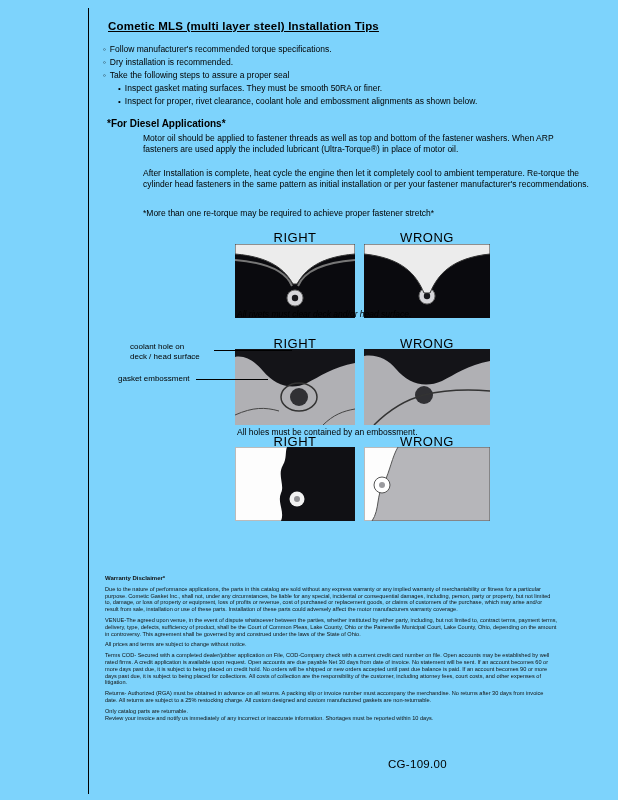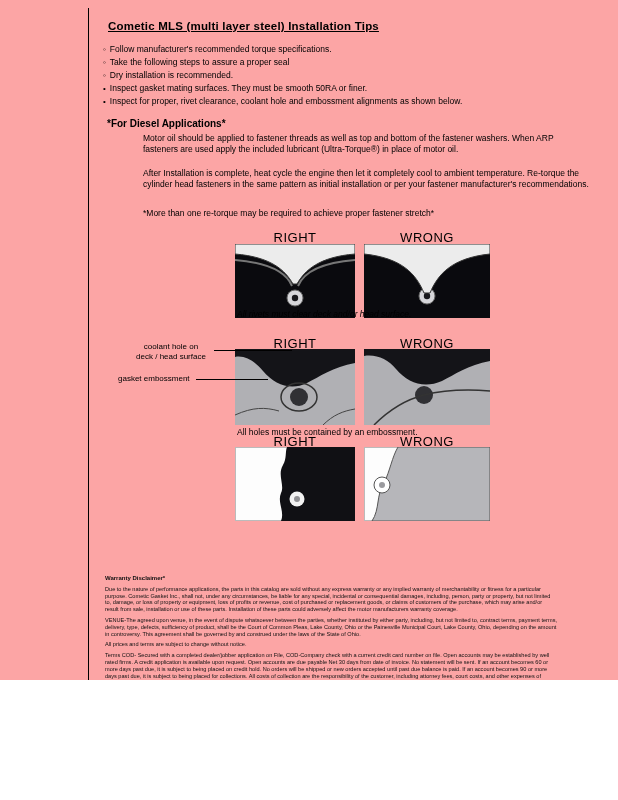--- a/index.html
+++ b/index.html
@@ -1,46 +1,46 @@
 <!DOCTYPE html>
 <html><head>
 <meta charset="utf-8">
 <style>
   * { margin:0; padding:0; box-sizing:border-box; }
   html,body { background:#ffffff; }
   .page {
-    position:relative; width:618px; height:680px; background:#fca5a5;
+    position:relative; width:618px; height:800px; background:#7dd3fc;
     font-family:"Liberation Sans", sans-serif; color:#000; overflow:hidden;
   }
   .vrule { position:absolute; left:88px; top:8px; width:1px; height:786px; background:#000; }
 
   .title {
     position:absolute; left:108px; top:20px;
     font-size:11.5px; font-weight:bold; text-decoration:underline;
     letter-spacing:.2px;
   }
 
   .bullets { position:absolute; left:103px; top:43px; font-size:8.5px; line-height:12px; width:460px; }
   .bullet::before { content:"◦"; margin-right:4px; font-size:8px; }
-  .bullet.filled { }
+  .bullet.filled { margin-left:15px; }
   .bullet.filled::before { content:"•"; margin-right:4px; }
 
   .diesel-heading { position:absolute; left:107px; top:118px; font-size:10px; font-weight:bold; }
   .para { position:absolute; font-size:8.5px; line-height:11px;margin-left:36px; }
   .p1 { left:107px; top:133px; width:428px; }
   .p2 { left:107px; top:168px; width:455px; }
   .note { left:107px; top:208px; width:460px; }
 
   .dg-label { position:absolute; width:120px; text-align:center; font-size:13px; letter-spacing:.5px; }
   .dg-label.w { width:126px;text-align:center; }
   .dg-img { position:absolute; line-height:0; }
   .dg-caption { position:absolute; font-size:8.5px; line-height:10.5px; }
 
   .callout { position:absolute; font-size:8px; line-height:9.5px; }
-  .callout.c1 { left:130px; top:342px; width:82px; text-align:center; }
+  .callout.c1 { left:130px; top:342px; width:82px; text-align:left; }
   .callout.c2 { left:118px; top:374px; width:78px; text-align:left; }
   .callout-line { position:absolute; height:1px; background:#000; z-index:3; }
   .cl1 { left:214px; top:350px; width:78px; }
   .cl2 { left:196px; top:379px; width:72px; }
 
   .disclaimer { position:absolute; left:105px; top:575px; width:452px; font-size:5.6px; line-height:6.8px; color:#111; }
   .disclaimer .dh { font-weight:bold; font-size:6px; margin-bottom:4px; }
   .disclaimer p { margin-bottom:4px; }
   .disclaimer p.tight { margin-bottom:0; }
 
@@ -50,22 +50,22 @@
 <body>
 
 <div class="page">
 
   <div class="vrule"></div>
 
   <h1 class="title">Cometic MLS (multi layer steel) Installation Tips</h1>
 
   <div class="bullets">
     <div class="bullet">Follow manufacturer's recommended torque specifications.</div>
+    <div class="bullet">Dry installation is recommended.</div>
     <div class="bullet">Take the following steps to assure a proper seal</div>
-    <div class="bullet">Dry installation is recommended.</div>
     <div class="bullet filled">Inspect gasket mating surfaces.  They must be smooth 50RA or finer.</div>
     <div class="bullet filled">Inspect for proper, rivet clearance, coolant hole and embossment alignments as shown below.</div>
   </div>
 
   <div class="diesel-heading">*For Diesel Applications*</div>
   <div class="para p1">Motor oil should be applied to fastener threads as well as top and bottom of the fastener washers. When ARP fasteners are used apply the included lubricant (Ultra-Torque®) in place of motor oil.</div>
   <div class="para note">*More than one re-torque may be required to achieve proper fastener stretch*</div>
   <div class="para p2">After Installation is complete, heat cycle the engine then let it completely cool to ambient temperature. Re-torque the cylinder head fasteners in the same pattern as initial installation or per your fastener manufacturer's recommendations.</div>
 
   <div class="dg-label" style="left:235px; top:230px;">RIGHT</div>

